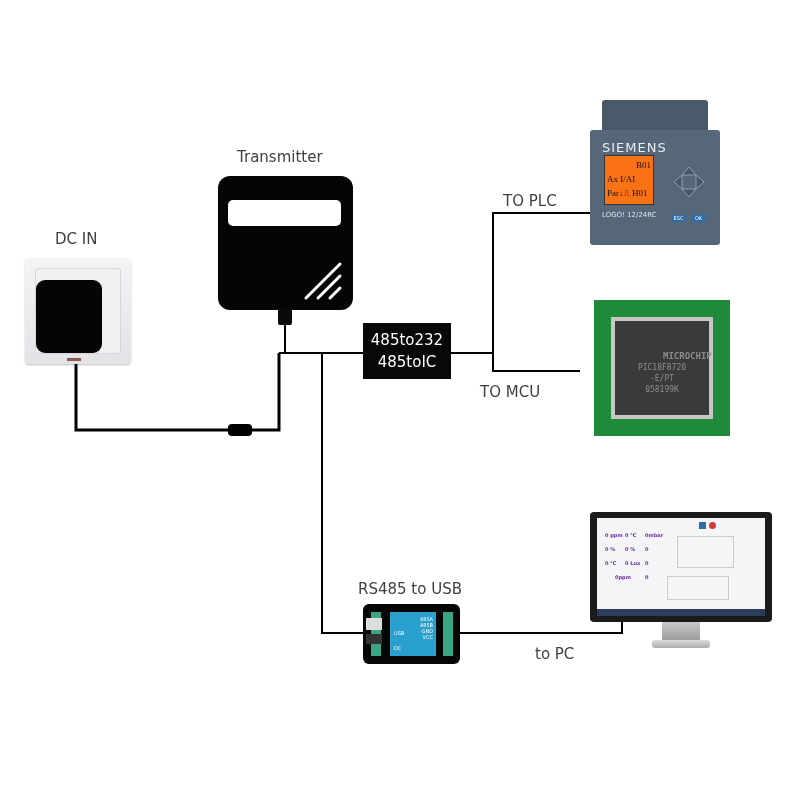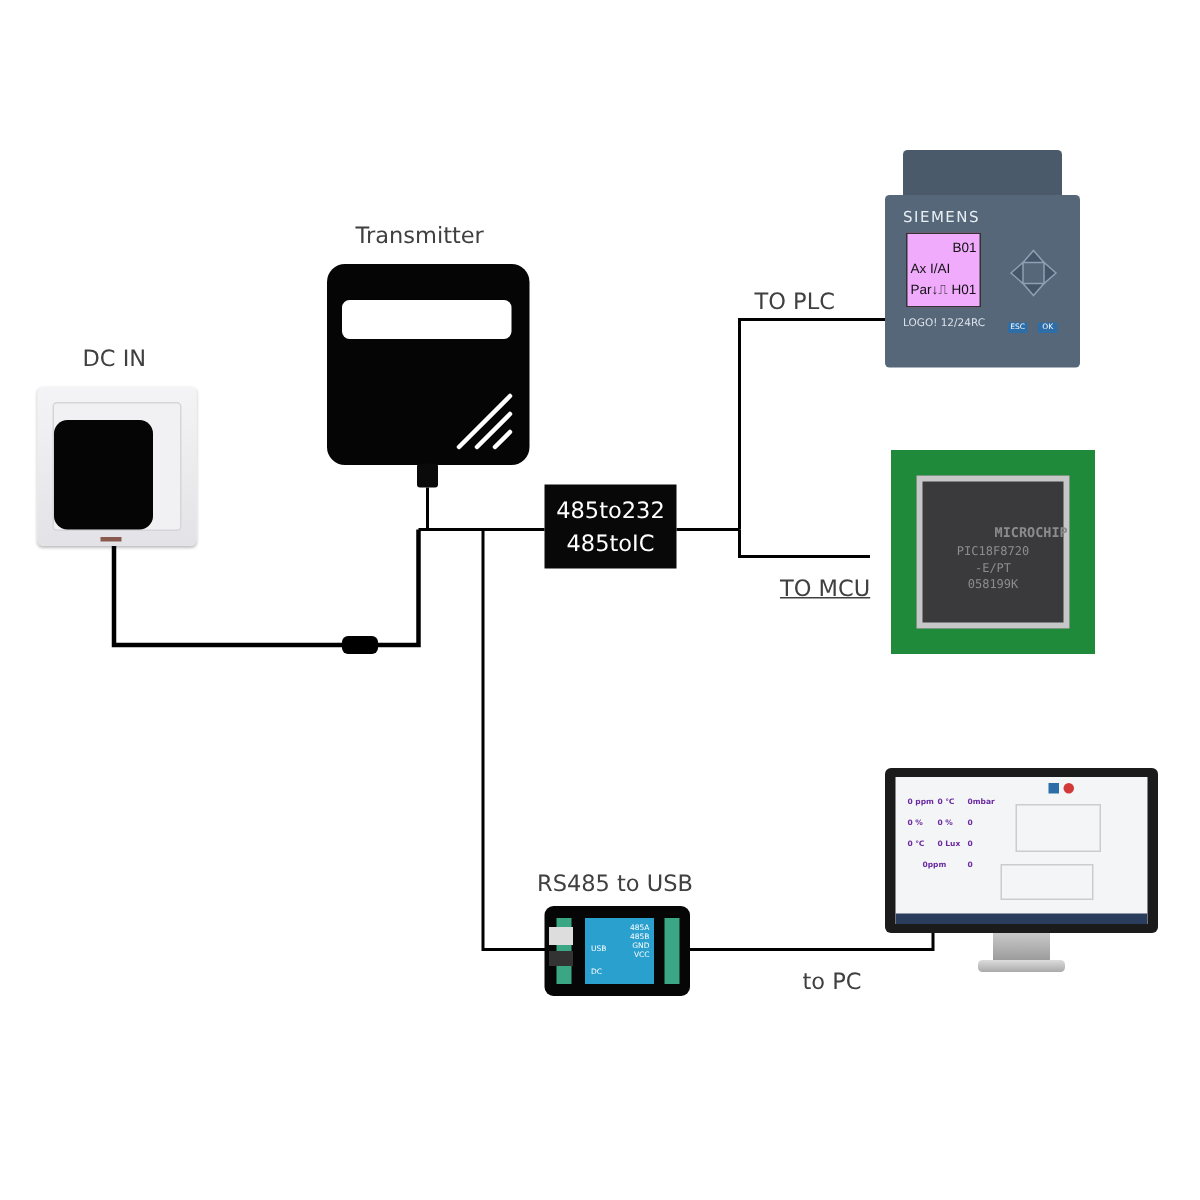--- a/index.html
+++ b/index.html
@@ -23,23 +23,23 @@
   .tx-neck { left: 278px; top: 309px; width: 14px; height: 16px; background: #0a0a0a; border-radius: 2px; }
 
   
   .conv { left: 363px; top: 323px; width: 88px; height: 56px; background: #080808; color: #fff;
           display: flex; flex-direction: column; align-items: center; justify-content: center; font-size: 15px; line-height: 22px; }
 
   
   .plc { left: 590px; top: 100px; width: 130px; height: 150px; }
   .plc-top { left: 12px; top: 0; width: 106px; height: 40px; background: #4a5a6a; border-radius: 3px 3px 0 0; }
   .plc-main { left: 0; top: 30px; width: 130px; height: 115px; background: #56677a; border-radius: 3px; }
-  .plc-lcd { left: 14px; top: 55px; width: 50px; height: 50px; background: #f0abfc; border: 1px solid #333;
-             font-family: Liberation Sans, sans-serif; font-size: 9px; line-height: 14px; color: #111; padding: 2px; box-sizing: border-box; }
-  .plc-brand { left: 12px; top: 40px; font-size: 10px; color: #e8eef3; letter-spacing: 1px; }
+  .plc-lcd { left: 14px; top: 55px; width: 50px; height: 50px; background: #f97316; border: 1px solid #333;
+             font-family: Liberation Serif, serif; font-size: 9px; line-height: 14px; color: #111; padding: 2px; box-sizing: border-box; }
+  .plc-brand { left: 12px; top: 40px; font-size: 13px; color: #e8eef3; letter-spacing: 1px; }
   .plc-logo { left: 12px; top: 111px; font-size: 7px; color: #dde3e8; }
   .plc-pad { left: 82px; top: 65px; width: 34px; height: 34px; }
   .plc-btn { width: 13px; height: 7px; background: #2d6ea8; font-size: 5px; color: #fff; text-align: center; line-height: 7px; }
 
   
   .mcu { left: 594px; top: 300px; width: 136px; height: 136px; background: #1f8a3a; }
   .mcu-chip { left: 17px; top: 17px; width: 102px; height: 102px; background: #3a3a3c; border: 4px solid #c7c7c7; box-sizing: border-box;
               color: #8c8c8f; font-family: "DejaVu Sans Mono", monospace; font-size: 8px; line-height: 11px; text-align: center; padding-top: 30px; }
 
   
@@ -118,21 +118,21 @@
       <polygon points="17,32 24,24 10,24"></polygon>
       <polygon points="2,17 10,10 10,24"></polygon>
       <polygon points="32,17 24,10 24,24"></polygon>
     </g>
   </svg>
   <div class="abs plc-btn" style="left:82px; top:115px;">ESC</div>
   <div class="abs plc-btn" style="left:102px; top:115px;">OK</div>
   <div class="abs plc-logo">LOGO! 12/24RC</div>
 </div>
 
-<div class="abs label" style="left:520px; top:383px;text-decoration:underline;">TO MCU</div>
+<div class="abs label" style="left:480px; top:383px;">TO MCU</div>
 <div class="abs mcu">
   <div class="abs mcu-chip">
     <div style="font-weight:bold; font-size:9px;padding-left:48px;">MICROCHIP</div>
     <div>PIC18F8720</div>
     <div>-E/PT</div>
     <div>058199K</div>
   </div>
 </div>
 
 <div class="abs label" style="left:358px; top:580px;">RS485 to USB</div>

